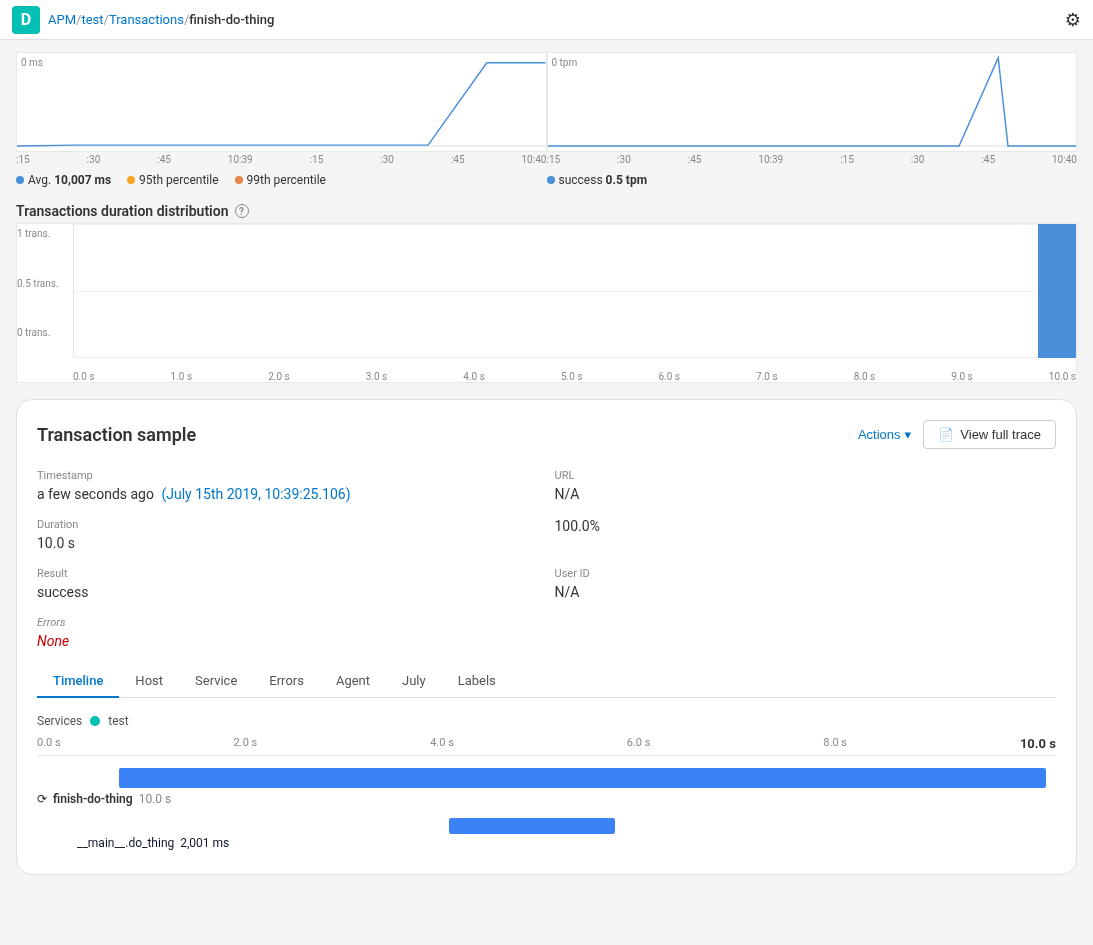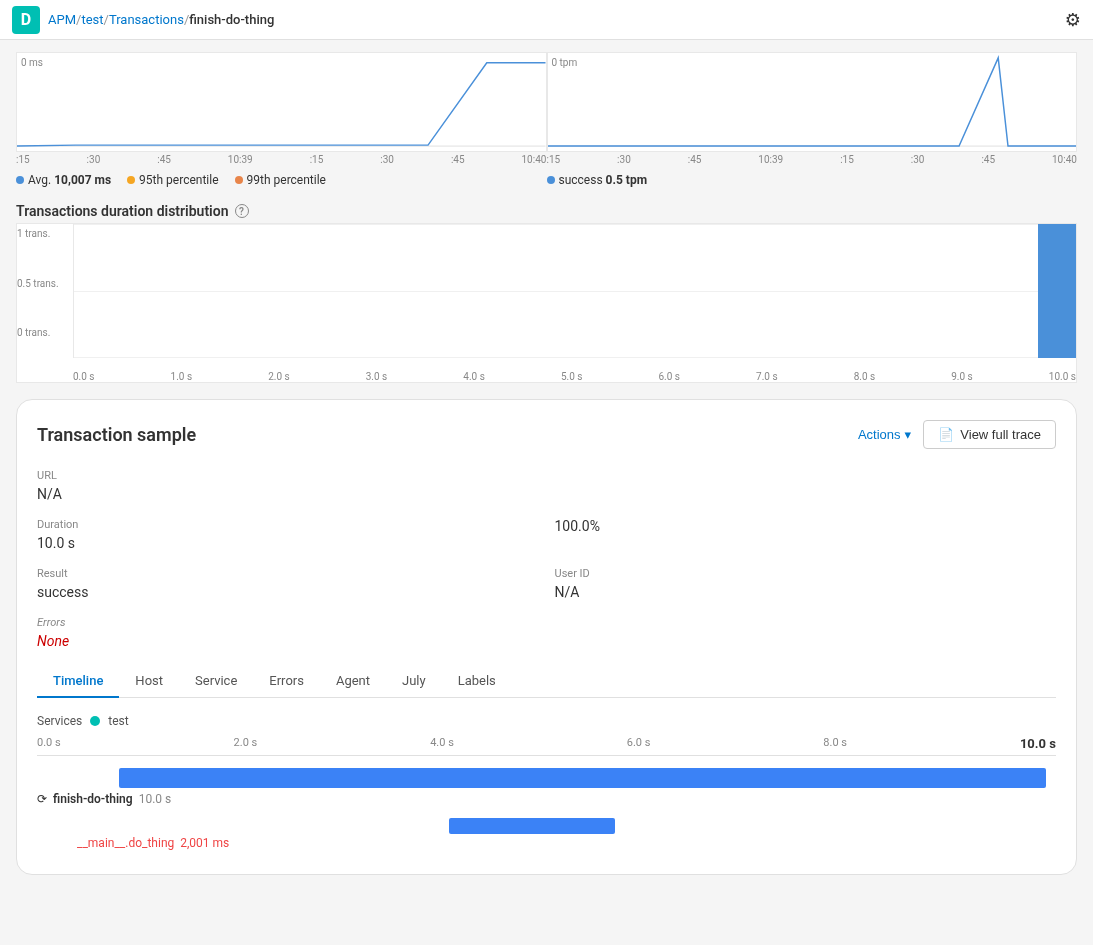--- a/index.html
+++ b/index.html
@@ -199,21 +199,21 @@
     .timeline-label .duration { color: #888; }
 
     .sub-timeline-bar-container {
       position: relative; height: 16px; margin-left: 40px; margin-top: 4px;
     }
     .sub-timeline-bar {
       position: absolute; height: 16px; border-radius: 2px;
     }
     .sub-timeline-label {
       display: flex; align-items: center; gap: 6px;
-      font-size: 12px; color: #ef4444; margin-left: 40px; margin-top: 2px;
+      font-size: 12px; color: #0f172a; margin-left: 40px; margin-top: 2px;
     }
 
     .chevron-down::after { content: '▾'; }
   </style>
 </head>
 <body>
 
 <div class="top-bar">
   <div class="app-icon">D</div>
   <nav class="breadcrumb">
@@ -342,20 +342,27 @@
         </button>
         <button class="btn-view-trace">
           <span>📄</span>
           <span>View full trace</span>
         </button>
       </div>
     </div>
 
     <div class="meta-grid">
       <div>
+        <div class="meta-field-label">Timestamp</div>
+        <div class="meta-field-value">
+          <span>a few seconds ago</span>
+          <span style="color:#0077cc; margin-left:4px;">(July 15th 2019, 10:39:25.106)</span>
+        </div>
+      </div>
+      <div>
         <div class="meta-field-label">URL</div>
         <div class="meta-field-value">N/A</div>
       </div>
     </div>
 
     <div class="meta-grid">
       <div>
         <div class="meta-field-label">Duration</div>
         <div class="meta-field-value">10.0 s</div>
       </div>

